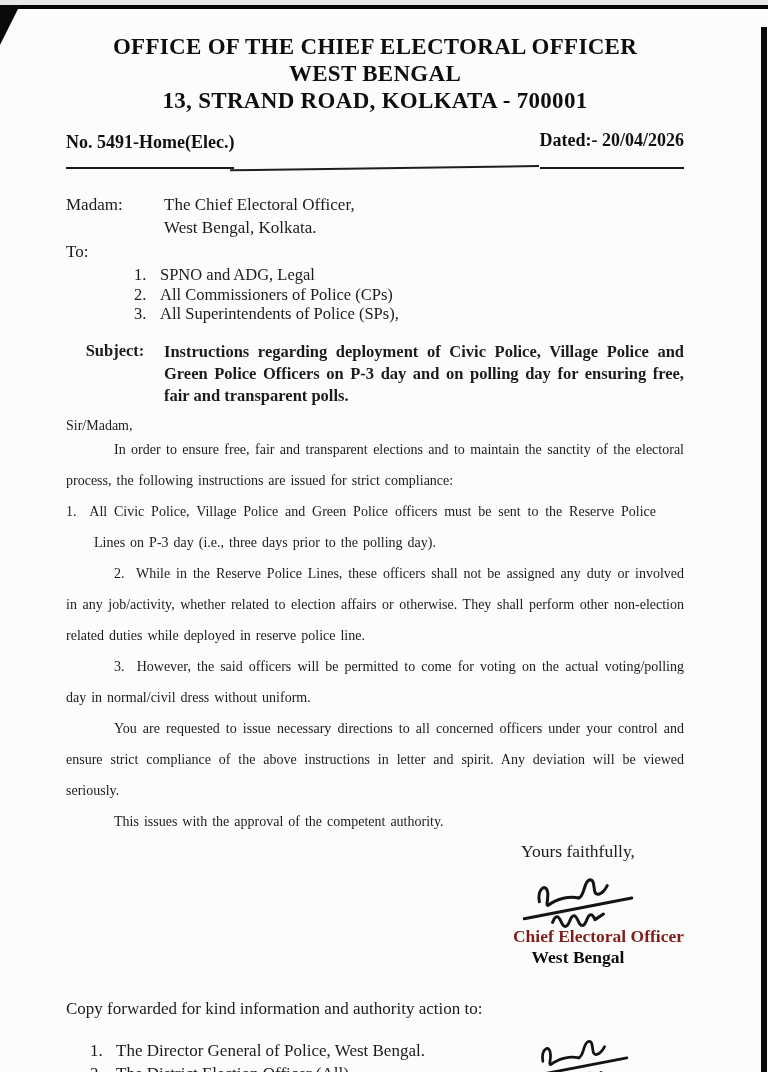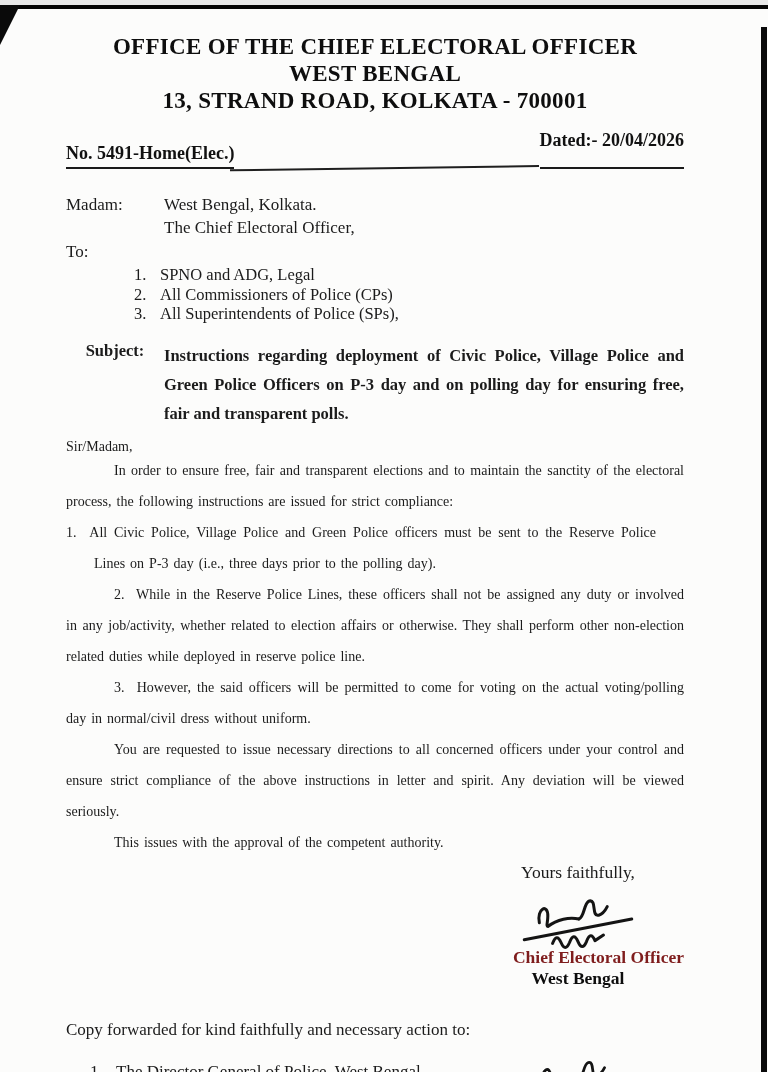--- a/index.html
+++ b/index.html
@@ -18,36 +18,36 @@
   .scan-corner     { position:absolute; top:0; left:0; width:0; height:0;
                      border-left:20px solid #0a0a0a; border-bottom:40px solid transparent; }
 
   .content { padding:28px 84px 0 66px; }
 
   
   .letterhead { text-align:center; font-weight:bold; font-size:23px; line-height:27px; color:#0e0e0e; letter-spacing:0.3px; }
 
   
   .ref-row { display:flex; align-items:flex-end; margin-top:16px; font-weight:bold; font-size:18px; color:#111; }
-  .ref-no   { border-bottom:2.5px solid #1a1a1a; padding-bottom:3px; white-space:nowrap; }
+  .ref-no   { border-bottom:2.5px solid #1a1a1a; padding-bottom:14px; white-space:nowrap; }
   .ref-gap  { flex:1; border-bottom:2px solid #1f1f1f; margin:0 0 2px -4px; height:16px;
               transform:rotate(-0.8deg); transform-origin:right bottom; }
   .ref-date { border-bottom:2.5px solid #1a1a1a; padding-bottom:16px; white-space:nowrap; }
 
   
   .addr-grid { display:grid; grid-template-columns:98px 1fr; margin-top:24px; font-size:17px; line-height:23px; }
   .to-label  { margin-top:3px; font-size:17px; }
   .to-list   { margin:3px 0 0 68px; font-size:16.5px; line-height:19.5px; }
   .to-item   { display:flex; }
   .to-item .n { width:26px; }
 
   
   .subject-grid { display:grid; grid-template-columns:98px 1fr; margin-top:17px; }
   .subject-label { font-weight:bold; font-size:16.5px;text-align:center; }
-  .subject-text  { font-weight:bold; font-size:16.5px; line-height:29px; text-align:justify; max-width:522px; }
+  .subject-text  { font-weight:bold; font-size:16.5px; line-height:22px; text-align:justify; max-width:522px; }
 
   .salutation { margin-top:11px; font-size:14px; }
 
   
   .body-text p { margin:0; font-size:14px; line-height:31px; text-align:justify; word-spacing:1.5px; }
   .indent      { text-indent:48px; }
   .item1       { margin-left:50px; padding-left:28px; text-indent:-28px; max-width:562px; }
 
   
   .closing { width:212px; margin:4px 0 0 auto; text-align:center; }
@@ -93,22 +93,22 @@
 
     <div class="ref-row">
       <span class="ref-no">No. 5491-Home(Elec.)</span>
       <span class="ref-gap"></span>
       <span class="ref-date">Dated:- 20/04/2026</span>
     </div>
 
     <div class="addr-grid">
       <div>Madam:</div>
       <div>
+        <div>The Chief Electoral Officer,</div>
         <div>West Bengal, Kolkata.</div>
-        <div>The Chief Electoral Officer,</div>
       </div>
     </div>
 
     <div class="to-label">To:</div>
     <div class="to-list">
       <div class="to-item">
         <span class="n">1.</span>
         <span>SPNO and ADG, Legal</span>
       </div>
       <div class="to-item">
@@ -139,21 +139,21 @@
 
     <div class="closing">
       <div class="valediction">Yours faithfully,</div>
       <svg class="sig" width="142" height="66" viewBox="0 0 142 70">
         <use href="#signature-glyph"></use>
       </svg>
       <div class="sig-title">Chief Electoral Officer</div>
       <div class="sig-org">West Bengal</div>
     </div>
 
-    <div class="copy-intro">Copy forwarded for kind faithfully and necessary action to:</div>
+    <div class="copy-intro">Copy forwarded for kind information and authority action to:</div>
 
     <div class="copy-row">
       <div class="copy-list">
         <div class="copy-item">
           <span class="n">1.</span>
           <span>The Director General of Police, West Bengal.</span>
         </div>
         <div class="copy-item">
           <span class="n">2.</span>
           <span>The District Election Officer (All)</span>

